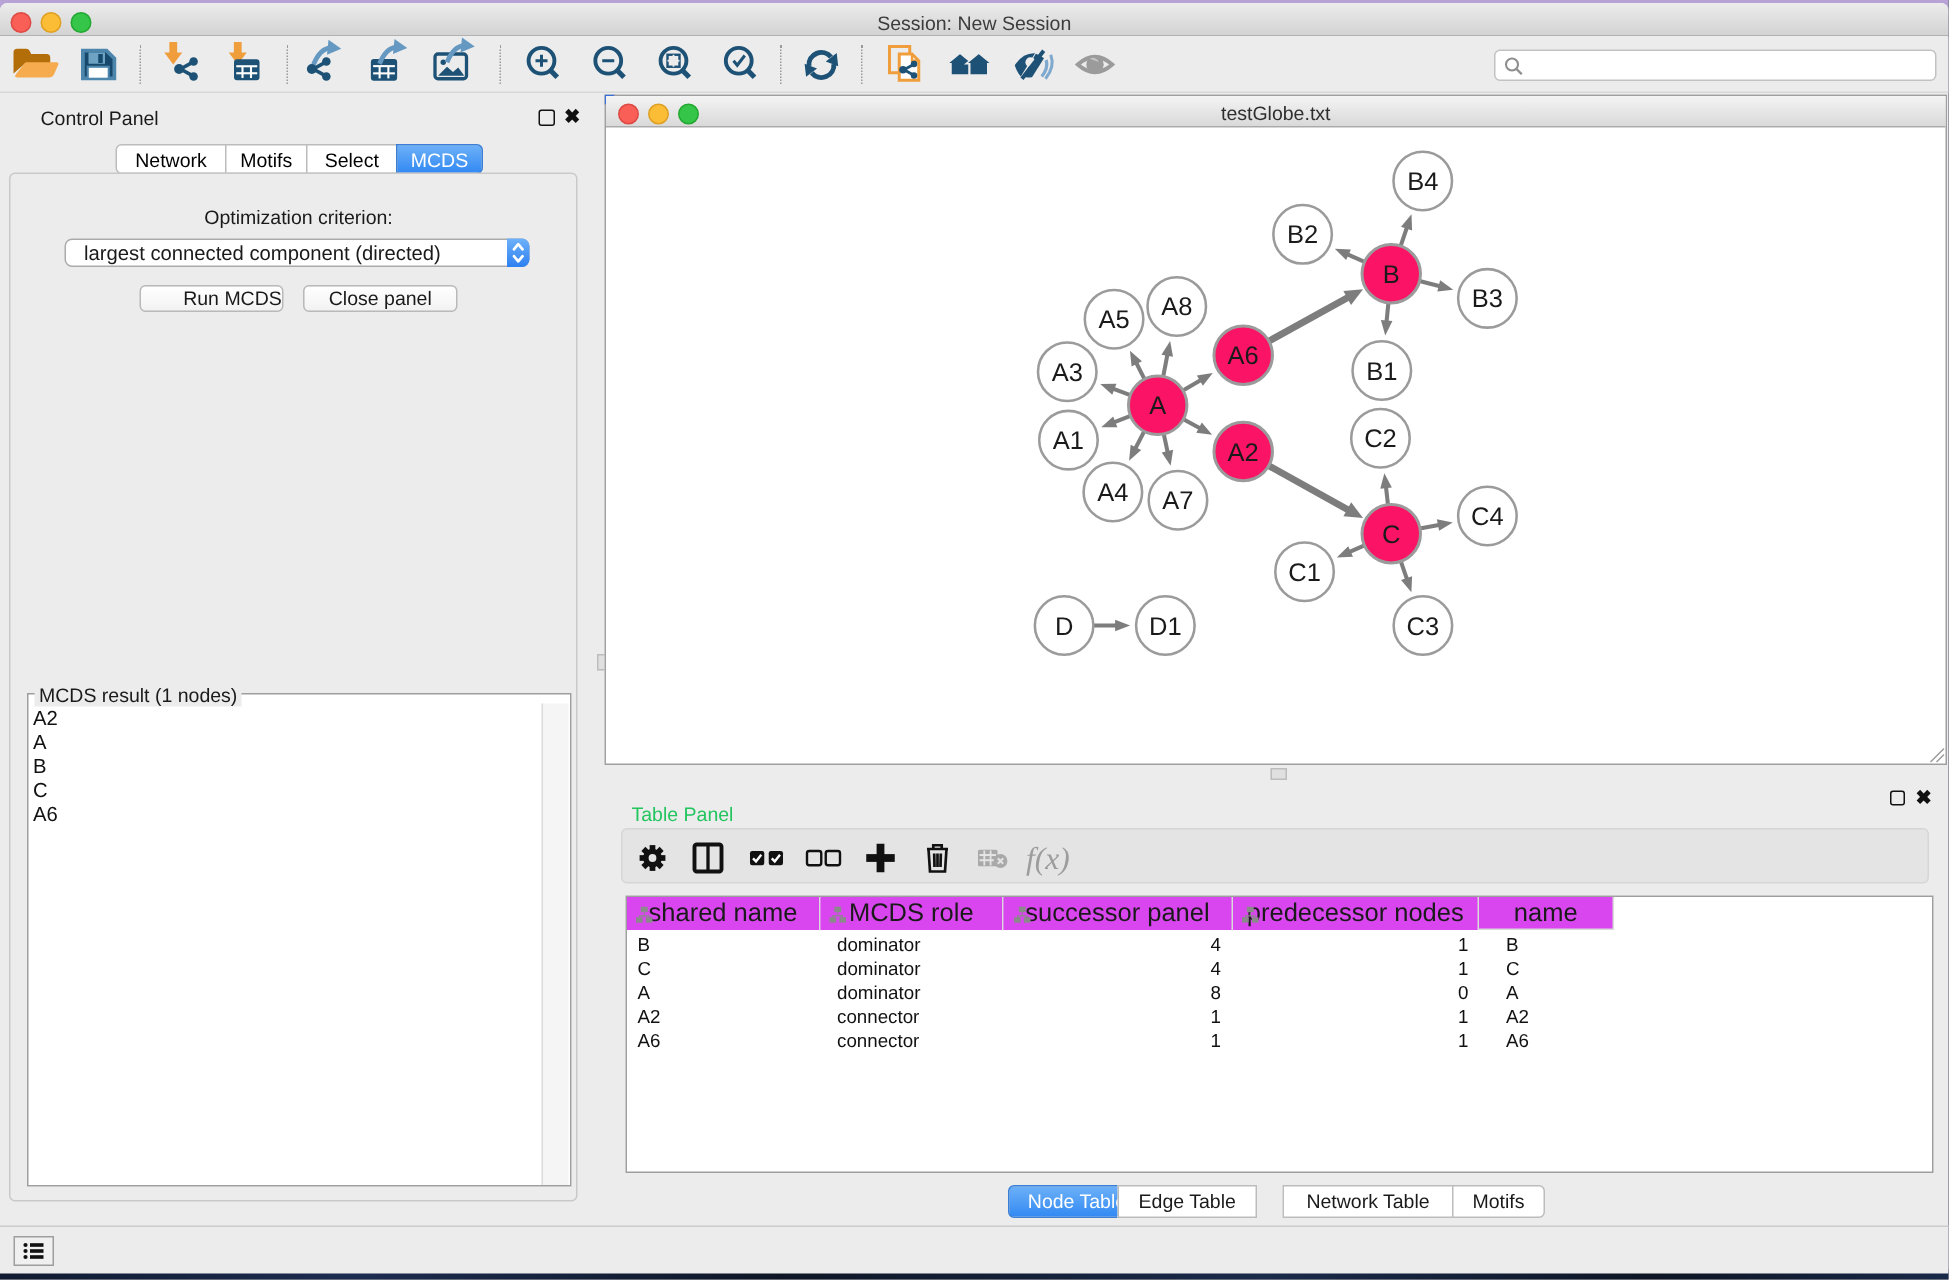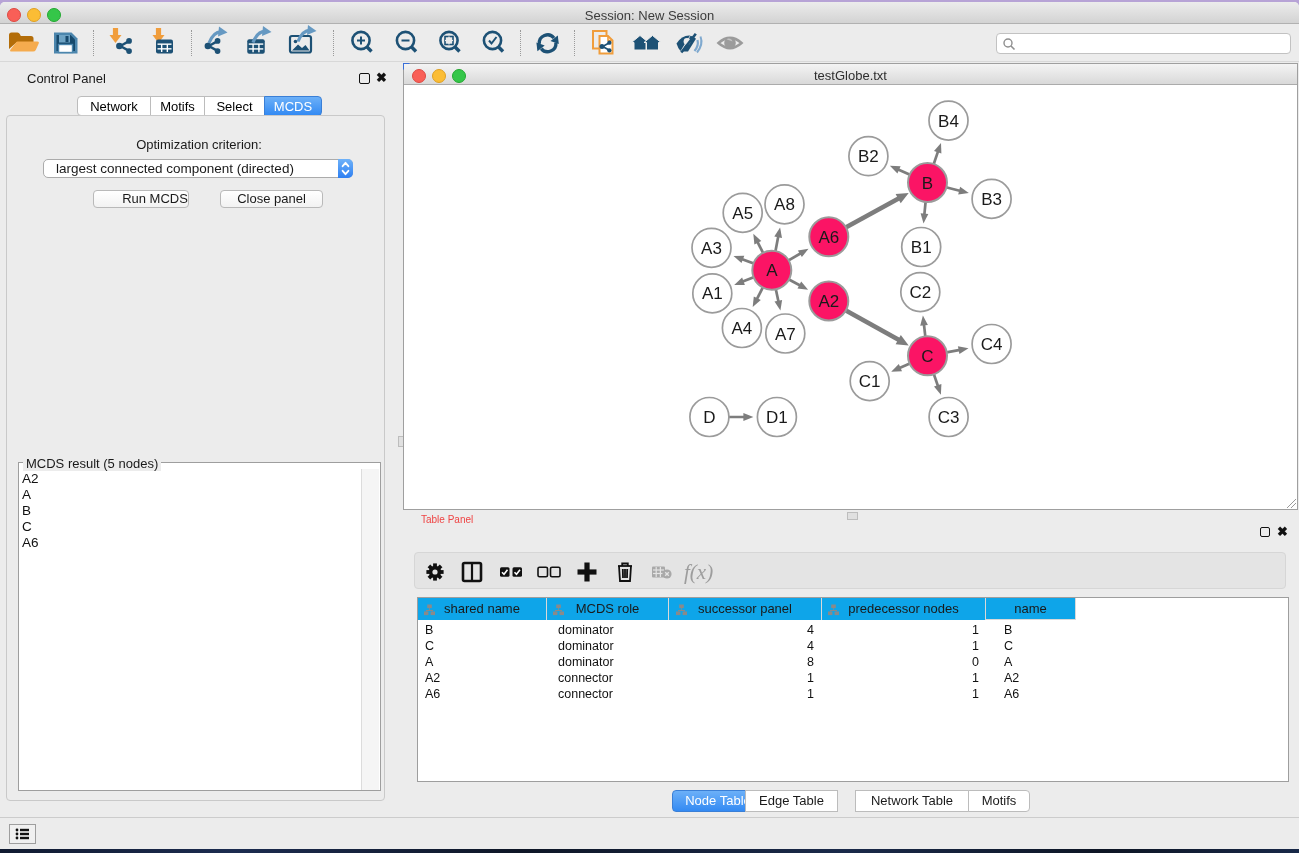--- a/index.html
+++ b/index.html
@@ -35,25 +35,25 @@
 #mcds-box{top:462px;left:18px;width:363px;height:329px;border:1px solid #9e9e9e;box-sizing:border-box;background:#fff;}
 #mcds-legend{top:456px;left:23px;background:#ececec;font-size:13px;color:#1a1a1a;padding:0 3px;}
 #mcds-scroll{top:469px;left:361px;width:18px;height:321px;background:#f5f5f5;border-left:1px solid #dcdcdc;box-sizing:border-box;}
 #mcds-list{top:471px;left:22px;font-size:13.5px;color:#111;line-height:16px;}
 
 #nw{top:63px;left:403px;width:895px;height:447px;background:#fff;border:1px solid #9f9f9f;box-sizing:border-box;}
 #nw-titlebar{top:64px;left:404px;width:893px;height:21px;background:linear-gradient(#f4f4f4,#d9d9d9);border-bottom:1px solid #ababab;box-sizing:border-box;}
 #nw-title{top:68px;left:404px;width:893px;text-align:center;font-size:13px;color:#2e2e2e;}
 #graph{top:87px;left:404px;}
 
-#tp-title{top:514px;left:421px;font-size:10px;color:#ef4444;}
+#tp-title{top:535px;left:421px;font-size:13px;color:#22c55e;}
 #tp-toolbar{top:552px;left:414px;width:872px;height:37px;background:#e4e4e4;border:1px solid #d6d6d6;border-radius:4px;box-sizing:border-box;}
 #tbl{top:597px;left:417px;width:872px;height:185px;background:#fff;border:1px solid #9e9e9e;box-sizing:border-box;}
-.th{position:absolute;top:598px;height:22px;background:#0ea5e9;border-right:1px solid #d9d9d9;box-sizing:border-box;
- font-size:13px;color:#1a1a1a;text-align:center;line-height:22px;}
+.th{position:absolute;top:598px;height:22px;background:#d946ef;border-right:1px solid #d9d9d9;box-sizing:border-box;
+ font-size:17px;color:#1a1a1a;text-align:center;line-height:22px;}
 .td{position:absolute;height:16px;font-size:12.5px;color:#111;}
 
 .btab{position:absolute;top:790px;height:22px;box-sizing:border-box;background:#fff;border:1px solid #bcbcbc;
  font-size:13px;color:#1a1a1a;text-align:center;line-height:20px;}
 #statusbar{top:817px;left:0;width:1299px;height:32px;background:#ececec;border-top:1px solid #cccccc;box-sizing:border-box;}
 #listbtn{top:824px;left:9px;width:27px;height:20px;background:#f0f0f0;border:1px solid #9e9e9e;box-sizing:border-box;}
 #membtn{top:868px;left:1214px;width:74px;height:23px;background:#f7f7f7;border:1px solid #a9a9a9;box-sizing:border-box;font-size:12px;color:#111;}
 </style>
 </head>
 <body>
@@ -201,24 +201,24 @@
 <div class="abs" id="opt-label">Optimization criterion:</div>
 <div class="abs" id="dd"></div>
 <div class="abs" id="dd-text">largest connected component (directed)</div>
 <div class="abs" id="dd-step">
  <svg width="15" height="19" viewBox="0 0 15 19">
   <path d="M4.6 7.2 L7.5 3.8 L10.4 7.2" fill="none" stroke="#fff" stroke-width="1.8" stroke-linecap="round" stroke-linejoin="round"></path>
   <path d="M4.6 11.8 L7.5 15.2 L10.4 11.8" fill="none" stroke="#fff" stroke-width="1.8" stroke-linecap="round" stroke-linejoin="round"></path>
  </svg>
 </div>
 <div class="btn" style="top:190px;left:93px;width:96px;padding-left:28px;">Run MCDS</div>
-<div class="btn" style="top:190px;left:202px;width:103px;margin-left:18px;">Close panel</div>
+<div class="btn" style="top:190px;left:202px;width:103px;">Close panel</div>
 <div class="abs" id="mcds-box"></div>
 <div class="abs" id="mcds-scroll"></div>
-<div class="abs" id="mcds-legend">MCDS result (5 nodes)</div>
+<div class="abs" id="mcds-legend">MCDS result (1 nodes)</div>
 <div class="abs" id="mcds-list">A2<br>A<br>B<br>C<br>A6</div>
 
 <div class="abs" style="top:436px;left:398px;width:6px;height:9px;background:#e0e0e0;border:1px solid #bdbdbd;"></div>
 <div class="abs" style="top:512px;left:847px;width:9px;height:6px;background:#e0e0e0;border:1px solid #bdbdbd;"></div>
 
 <div class="abs" id="nw"></div>
 <svg class="abs" style="top:63px;left:403px;" width="7" height="7">
     <path d="M0 0 L7 0 L0 7 Z" fill="#3a6fd8"></path>
   </svg>
 <div class="abs" id="nw-titlebar">

